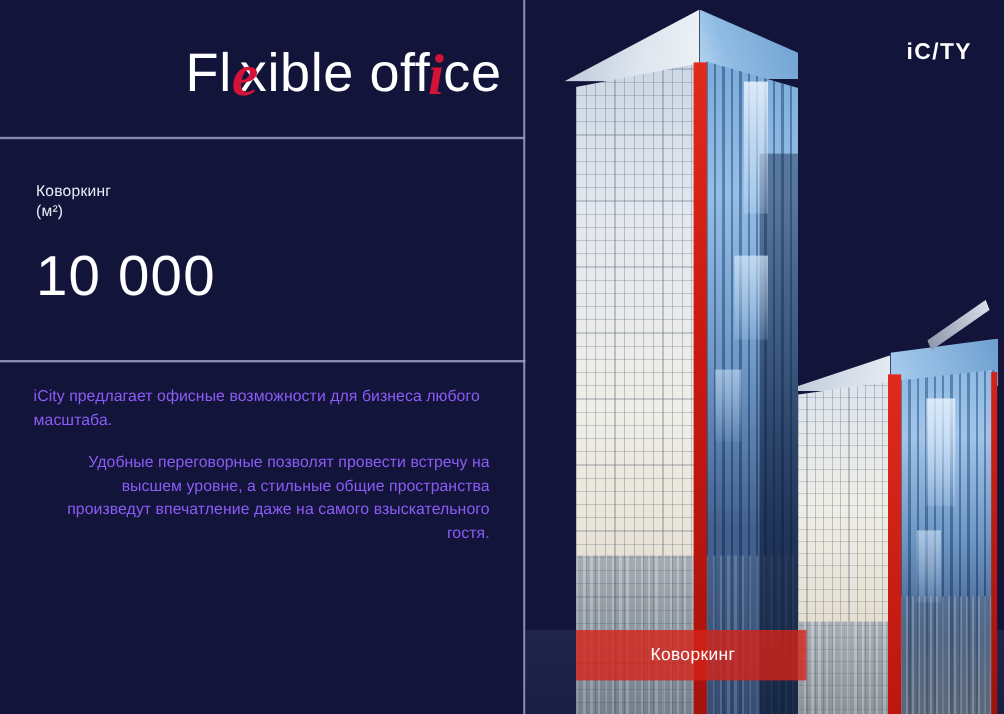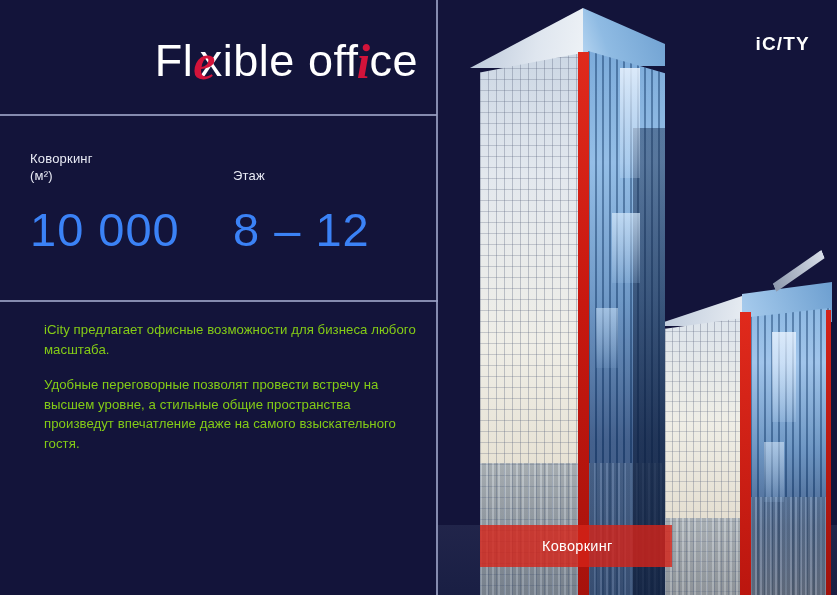--- a/index.html
+++ b/index.html
@@ -65,41 +65,40 @@
   .stat-label{
     color:#e9ebf5;
     font-size:13px;
     line-height:17px;
     font-weight:400;
     letter-spacing:.2px;
     white-space:pre-line;
   }
   .stat-b .stat-label{padding-top:17px;}
   .stat-value{
-    color:#3b82f6;
+    color:#ffffff;
     font-size:47px;
     font-weight:300;
     letter-spacing:1px;
     line-height:56px;
     margin-top:18px;
     white-space:nowrap;
   }
 
   
   .copy{
     position:absolute;left:28px;top:320px;
     width:380px;
-    color:#84cc16;
+    color:#8b5cf6;
     font-size:13.2px;
     line-height:19.5px;
     letter-spacing:.05px;
-    margin-left:16px;
   }
   .copy p{margin:0 0 16px 0;}
-  .copy p:last-child{margin-bottom:0;}
+  .copy p:last-child{margin-bottom:0;text-align:right;}
 
   
   .imgpanel{
     position:absolute;left:438px;top:0;
     width:399px;height:595px;
     background:#13143a;
     overflow:hidden;
   }
   .sky{position:absolute;inset:0;background:#13143a;}
 
@@ -295,24 +294,20 @@
 
   <div class="left">
 
     <div class="title"><span>Fl</span><span class="scriptE">e</span><span>xible off</span><span class="scriptI">i</span><span>ce</span></div>
 
     <div class="stats">
       <div class="stat stat-a">
         <div class="stat-label">Коворкинг
 (м²)</div>
         <div class="stat-value">10 000</div>
-      </div>
-      <div class="stat stat-b">
-        <div class="stat-label">Этаж</div>
-        <div class="stat-value">8 – 12</div>
       </div>
     </div>
 
     <div class="copy">
       <p>iCity предлагает офисные возможности для бизнеса любого масштаба.</p>
       <p>Удобные переговорные позволят провести встречу на высшем уровне, а стильные общие пространства произведут впечатление даже на самого взыскательного гостя.</p>
     </div>
   </div>
 
   <div class="imgpanel">

